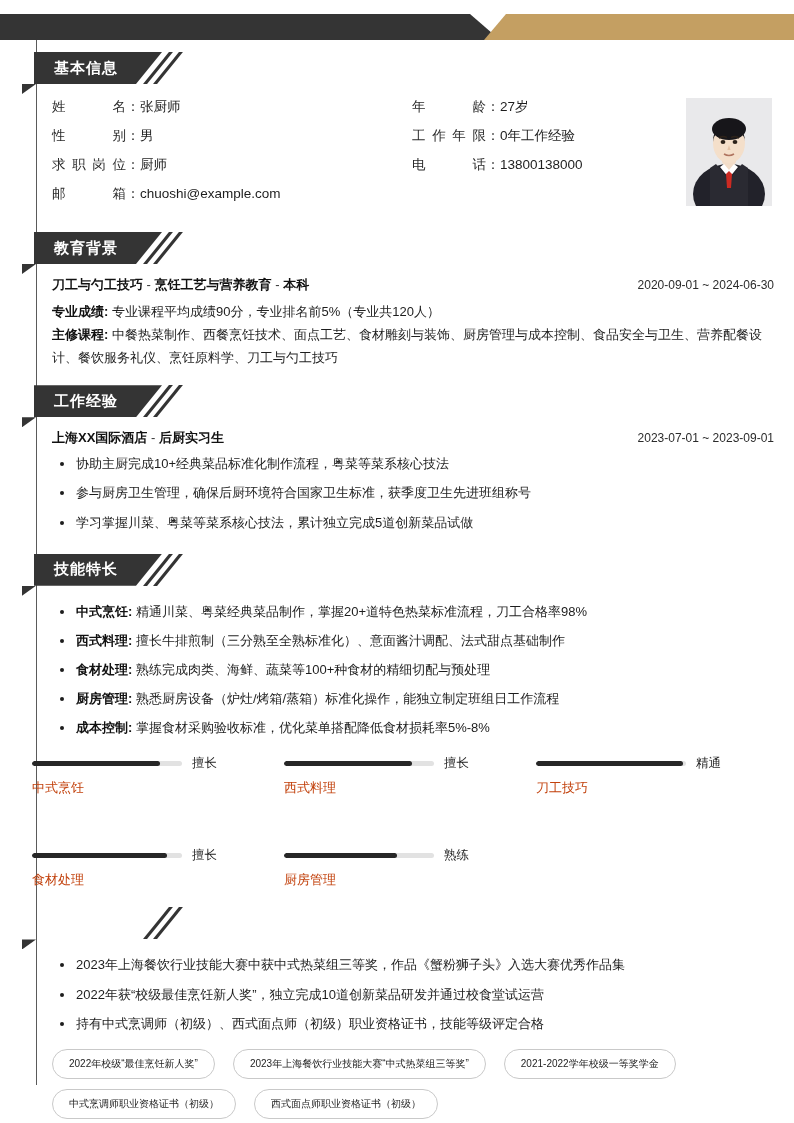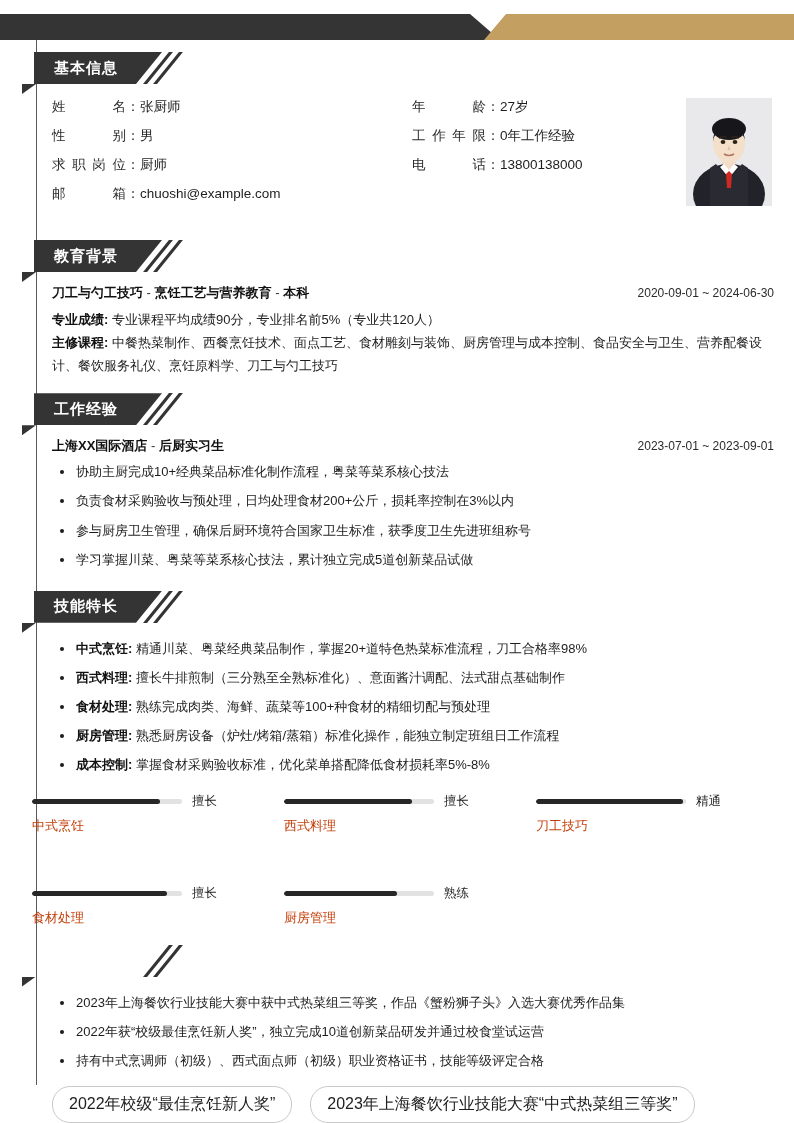--- a/index.html
+++ b/index.html
@@ -235,21 +235,21 @@
   .tags {
     display: flex;
     flex-wrap: wrap;
     padding: 6px 20px 8px 52px;
     gap: 10px 18px;
   }
   .tag {
     border: 1px solid #c9c9c9;
     border-radius: 18px;
     padding: 7px 16px;
-    font-size: 16px;
+    font-size: 10px;
     color: #1d1d1d;
     white-space: nowrap;
     background: #fff;
   }
 </style>
 </head>
 <body>
 
 <div class="top-banner">
   <div class="dark"></div>
@@ -353,21 +353,21 @@
           <ellipse cx="49" cy="44" rx="2.4" ry="2.1" fill="#2b2119"></ellipse>
           <path d="M33 40 q4 -2.5 8 -0.4" stroke="#2b2119" stroke-width="1.6" fill="none"></path>
           <path d="M45 39.6 q4 -2.1 8 0.4" stroke="#2b2119" stroke-width="1.6" fill="none"></path>
           <path d="M43 47 l-1.6 5 h3.2 Z" fill="#e3c3a6"></path>
           <path d="M38 56 q5 3 10 0" stroke="#b0745f" stroke-width="1.5" fill="none"></path>
         </svg>
       </div>
     </div>
   </div>
 
-  <div class="section" style="margin-top:12px;">
+  <div class="section" style="margin-top:4px;">
     <div class="sec-head">
       <div class="rule"></div>
       <div class="ribbon" id="rb-edu">
         <span>教育背景</span>
       </div>
       <div class="slash" id="sl1-edu" style="left: 134px;"></div>
       <div class="slash" id="sl2-edu" style="left: 144px;"></div>
       <div class="fold"></div>
     </div>
     <div class="sec-body">
@@ -398,21 +398,20 @@
     </div>
     <div class="sec-body">
       <div class="entry-head">
         <div class="entry-title">
           <span>上海XX国际酒店</span><span class="sep"> - </span><span>后厨实习生</span>
         </div>
         <div class="entry-date">2023-07-01 ~ 2023-09-01</div>
       </div>
       <ul class="bullets" id="work-bullets">
           <li>协助主厨完成10+经典菜品标准化制作流程，粤菜等菜系核心技法</li>
-          <li>负责食材采购验收与预处理，日均处理食材200+公斤，损耗率控制在3%以内</li>
           <li>参与厨房卫生管理，确保后厨环境符合国家卫生标准，获季度卫生先进班组称号</li>
           <li>学习掌握川菜、粤菜等菜系核心技法，累计独立完成5道创新菜品试做</li>
         </ul>
     </div>
   </div>
 
   <div class="section" style="margin-top:6px;">
     <div class="sec-head">
       <div class="rule"></div>
       <div class="ribbon" id="rb-skill">

